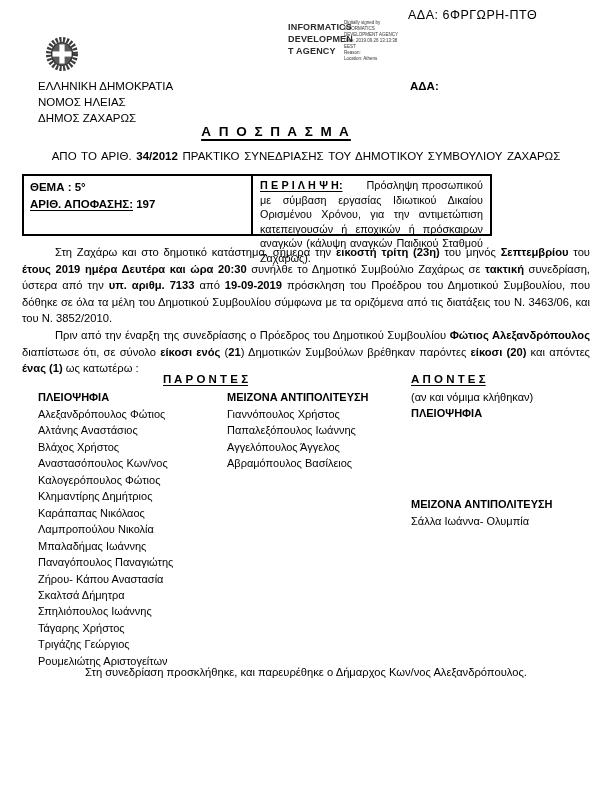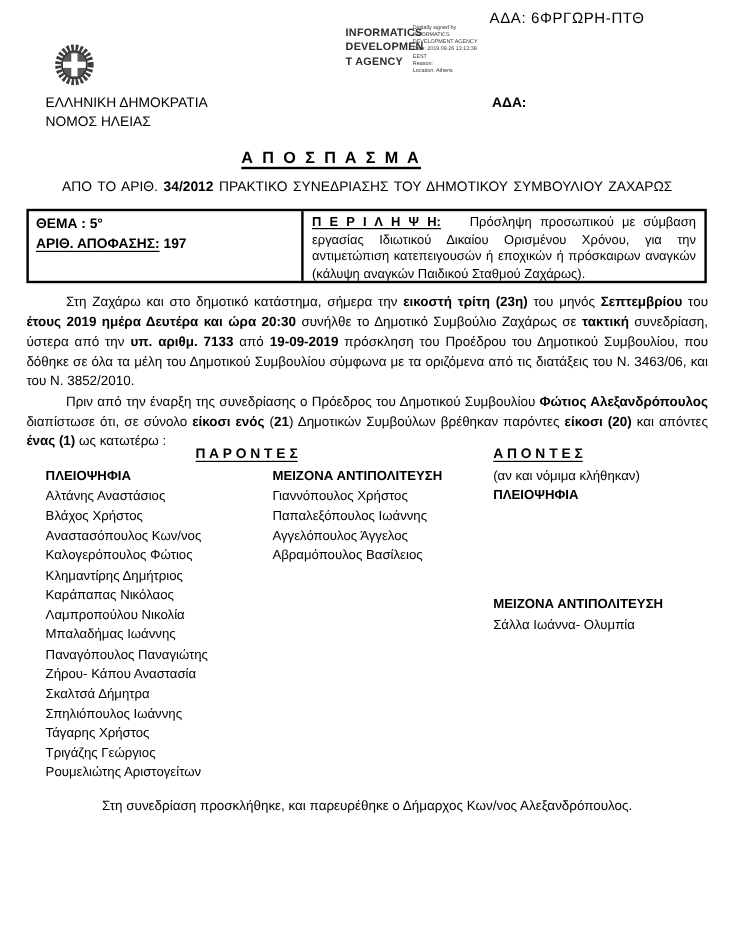--- a/index.html
+++ b/index.html
@@ -25,21 +25,21 @@
   .emblem{top:36px;left:45px;width:34px;height:36px;}
 
   .authority{top:78px;left:38px;font-size:11.5px;font-weight:normal;line-height:16px;}
   .ada-label{top:80px;left:410px;font-size:11.5px;font-weight:bold;}
 
   .doc-title{top:124px;left:0;width:552px;text-align:center;font-size:13.5px;
     font-weight:bold;letter-spacing:2px;}
   .doc-title span{text-decoration:underline;text-underline-offset:3px;text-decoration-thickness:1.5px;}
   .doc-subtitle{top:150px;left:0;width:612px;text-align:center;font-size:11.5px;word-spacing:1.5px;}
 
-  .topic-box{top:174px;left:22px;width:567px;height:62px;border:2px solid #000;
+  .topic-box{top:174px;left:22px;width:470px;height:62px;border:2px solid #000;
     display:flex;box-sizing:border-box;}
   .topic-left{width:229px;border-right:2px solid #000;box-sizing:border-box;
     padding:3px 6px;font-size:11.5px;line-height:17px;}
   .topic-right{flex:1;padding:2px 7px 2px 7px;font-size:10.8px;line-height:14.6px;
     text-align:justify;box-sizing:border-box;}
 
   .bodytext{top:244px;left:22px;width:568px;font-size:11.2px;line-height:16.6px;
     text-align:justify;}
   .bodytext p{margin:0;text-indent:33px;}
 
@@ -83,20 +83,21 @@
       <ellipse cx="17" cy="18" rx="13.5" ry="14.5" fill="none" stroke="#3c3c3c" stroke-width="5" stroke-dasharray="2.2 1.5"></ellipse>
       <ellipse cx="17" cy="18" rx="10.5" ry="11.5" fill="#5a5a5a" stroke="#2e2e2e" stroke-width="1.2"></ellipse>
       <rect x="14.4" y="8.5" width="5.2" height="19" fill="#ffffff"></rect>
       <rect x="7.5" y="15.4" width="19" height="5.2" fill="#ffffff"></rect>
     </svg>
   </div>
 
   <div class="abs authority">
     <div>ΕΛΛΗΝΙΚΗ ΔΗΜΟΚΡΑΤΙΑ</div>
     <div>ΝΟΜΟΣ ΗΛΕΙΑΣ</div>
+    <div>ΔΗΜΟΣ ΖΑΧΑΡΩΣ</div>
   </div>
 
   <div class="abs ada-label">ΑΔΑ:</div>
 
   <div class="abs doc-title">
     <span>Α Π Ο Σ Π Α Σ Μ Α</span>
   </div>
 
   <div class="abs doc-subtitle"><span>ΑΠΟ ΤΟ ΑΡΙΘ. </span><span class="b">34/2012</span><span>  ΠΡΑΚΤΙΚΟ  ΣΥΝΕΔΡΙΑΣΗΣ  ΤΟΥ ΔΗΜΟΤΙΚΟΥ ΣΥΜΒΟΥΛΙΟΥ  ΖΑΧΑΡΩΣ</span></div>
 
@@ -112,20 +113,21 @@
     <p><span>Στη Ζαχάρω  και στο δημοτικό κατάστημα, σήμερα την  </span><span class="b">εικοστή τρίτη (23η)</span><span> του μηνός </span><span class="b">Σεπτεμβρίου</span><span> του </span><span class="b">έτους 2019  ημέρα Δευτέρα και ώρα  20:30</span><span> συνήλθε το Δημοτικό Συμβούλιο Ζαχάρως σε </span><span class="b">τακτική</span><span> συνεδρίαση, ύστερα από την </span><span class="b">υπ. αριθμ. 7133</span><span> από </span><span class="b">19-09-2019</span><span>  πρόσκληση του Προέδρου του Δημοτικού Συμβουλίου, που δόθηκε σε όλα τα μέλη του Δημοτικού Συμβουλίου σύμφωνα με τα οριζόμενα από τις διατάξεις του Ν. 3463/06, και του Ν. 3852/2010.</span></p>
     <p><span>Πριν από την έναρξη της  συνεδρίασης ο Πρόεδρος του Δημοτικού Συμβουλίου </span><span class="b">Φώτιος Αλεξανδρόπουλος</span><span>  διαπίστωσε ότι, σε σύνολο </span><span class="b">είκοσι ενός</span><span> (</span><span class="b">21</span><span>) Δημοτικών Συμβούλων βρέθηκαν  παρόντες </span><span class="b">είκοσι (20)</span><span>  και απόντες </span><span class="b">ένας (1)</span><span> ως κατωτέρω :</span></p>
   </div>
 
   <div class="abs hdr-present b u">Π Α Ρ Ο Ν Τ Ε Σ</div>
   <div class="abs hdr-absent b u">Α Π Ο Ν Τ Ε Σ</div>
 
   <div class="abs col col-majority">
     <div class="group-label">ΠΛΕΙΟΨΗΦΙΑ</div>
     <div>
+        <div>Αλεξανδρόπουλος Φώτιος</div>
         <div>Αλτάνης Αναστάσιος</div>
         <div>Βλάχος Χρήστος</div>
         <div>Αναστασόπουλος Κων/νος</div>
         <div>Καλογερόπουλος Φώτιος</div>
         <div>Κλημαντίρης Δημήτριος</div>
         <div>Καράπαπας Νικόλαος</div>
         <div>Λαμπροπούλου Νικολία</div>
         <div>Μπαλαδήμας Ιωάννης</div>
         <div>Παναγόπουλος Παναγιώτης</div>
         <div>Ζήρου- Κάπου Αναστασία</div>

